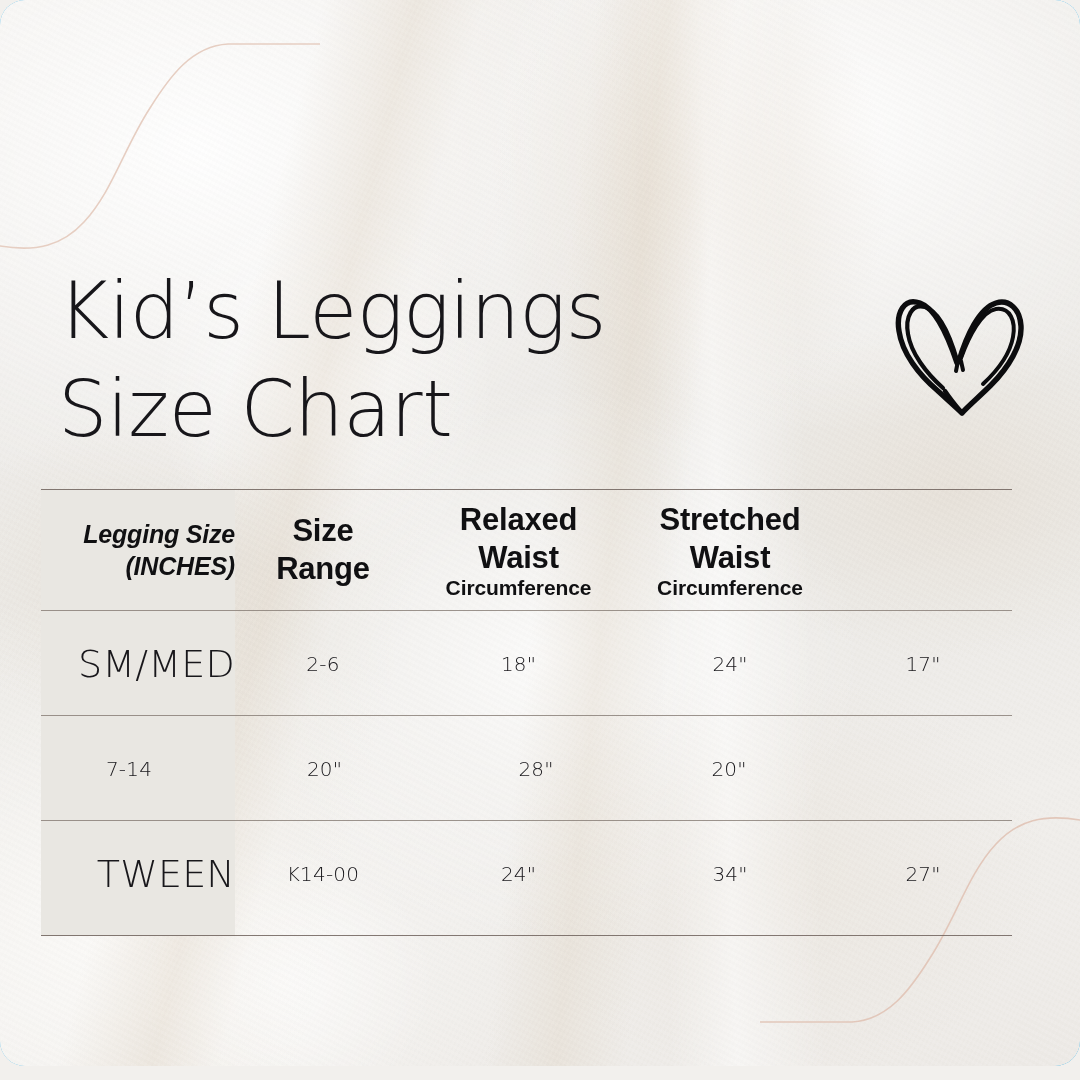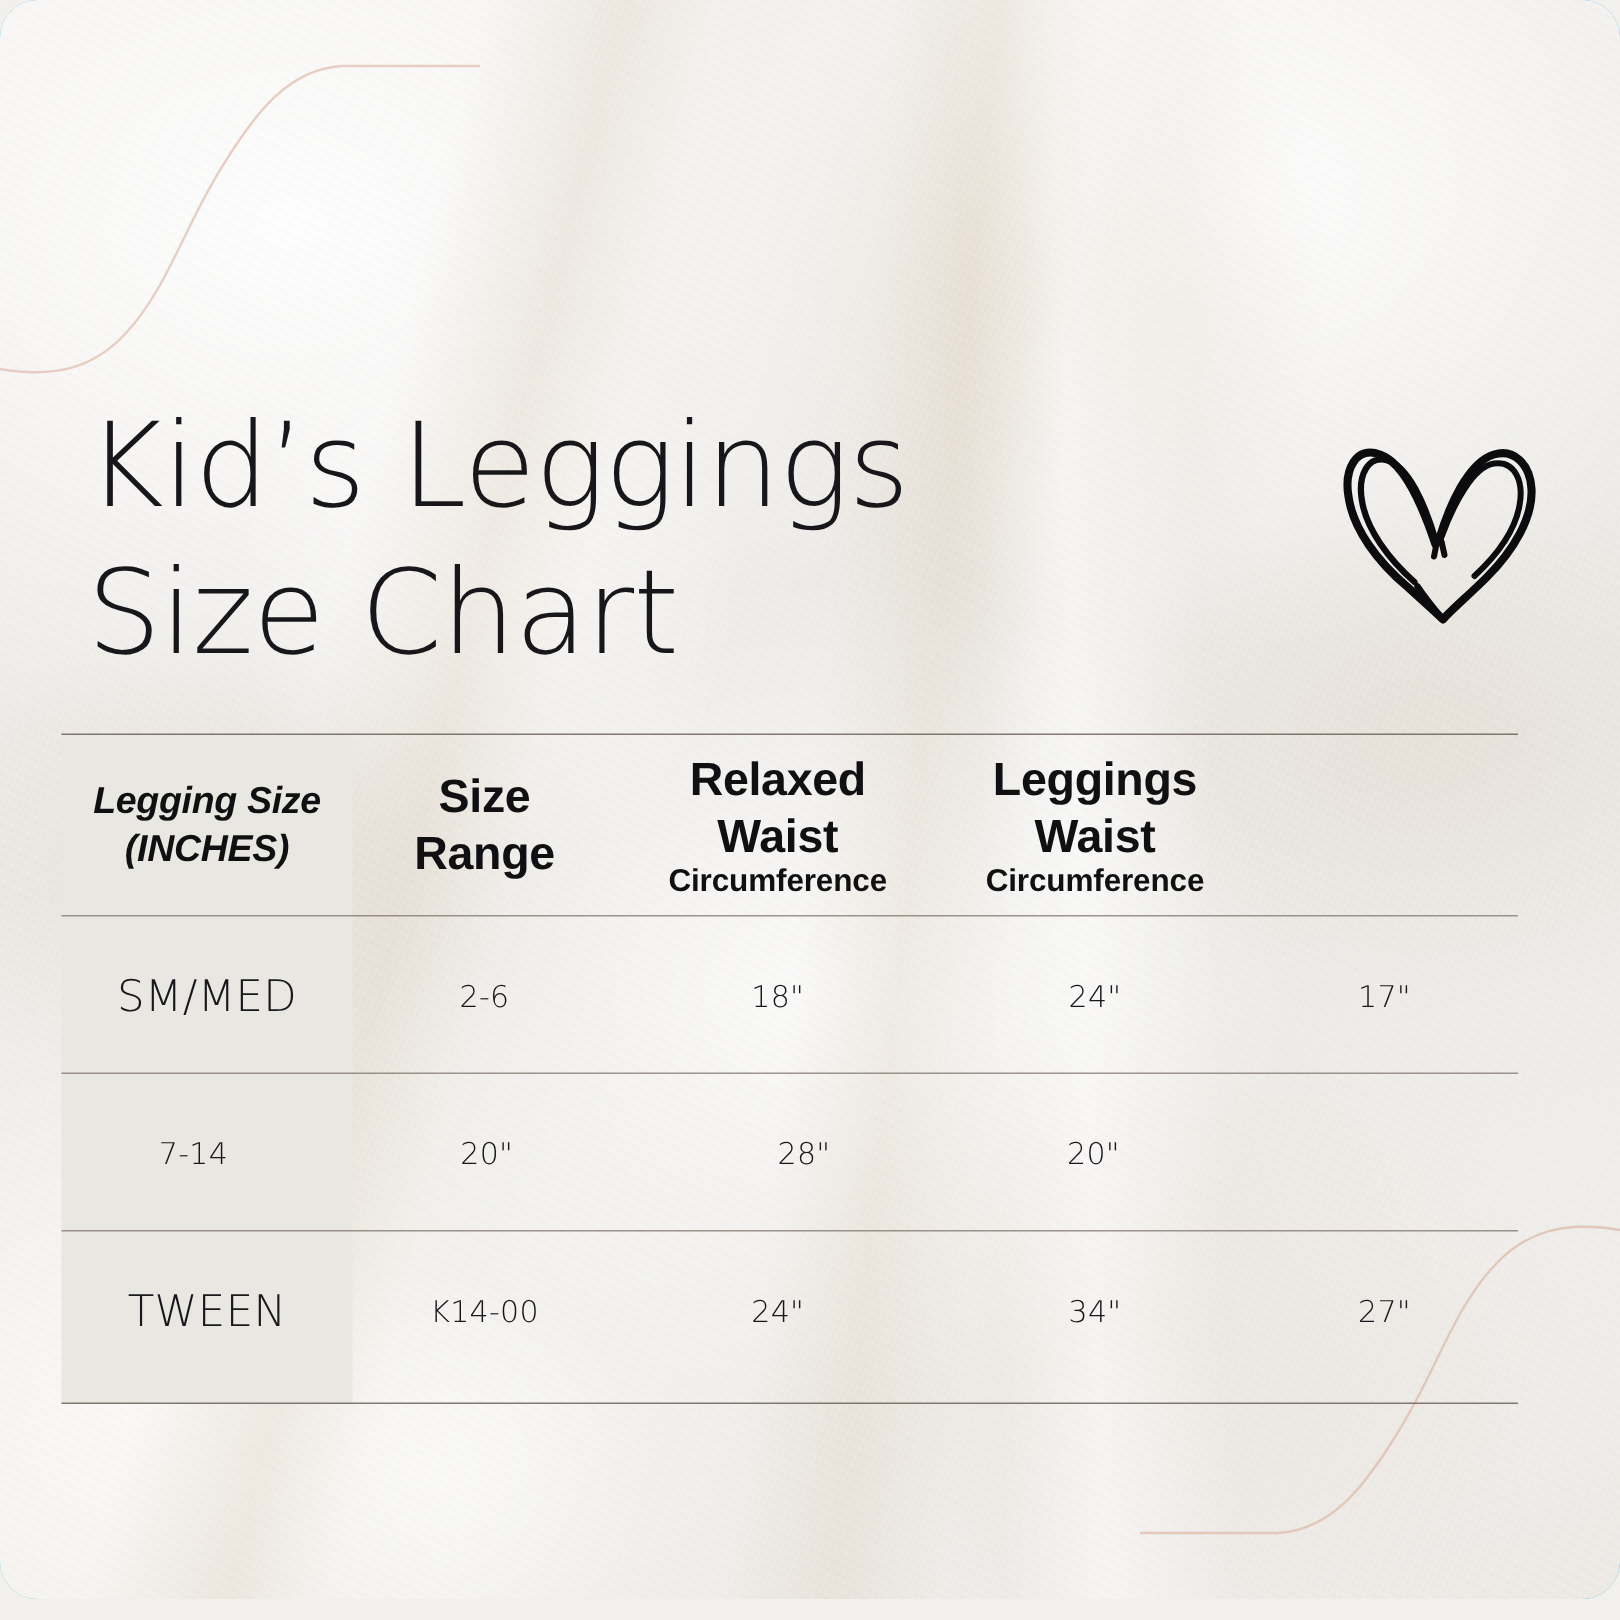--- a/index.html
+++ b/index.html
@@ -137,21 +137,21 @@
   .cell {
     display: flex;
     flex-direction: column;
     align-items: center;
     justify-content: center;
     text-align: center;
     color: #101012;
   }
 
   
-  .c0 { width: 194px; }
+  .c0 { width: 194px; align-items: flex-end; }
   .c1 { width: 176px; justify-content: center; }
   .c2 { width: 215px; }
   .c3 { width: 208px; }
   .c4 { width: 178px; }
 
   
   #header-row { top: 1px; height: 120px; }
 
   .h-main {
     font-family: "Liberation Sans", sans-serif;
@@ -180,21 +180,21 @@
   #data-row-2 { top: 332px; }
 
   .d-text {
     font-family: "DejaVu Sans", sans-serif;
     font-weight: 300;
     font-size: 20px;
     line-height: 36px;
     letter-spacing: 0.2px;
     color: #18171b;
   }
-  .data-row .c0 .d-text { font-size: 29px; }
+  .data-row .c0 .d-text { font-size: 38px; }
 </style>
 </head>
 <body>
 
 <div id="canvas">
 
   <div class="bg-layer bg-base"></div>
   <div class="bg-layer bg-folds"></div>
   <div class="bg-layer bg-grain"></div>
 
@@ -251,21 +251,21 @@
       <div class="cell c1">
         <div class="h-main">Size</div>
         <div class="h-main">Range</div>
       </div>
       <div class="cell c2">
         <div class="h-main">Relaxed</div>
         <div class="h-main">Waist</div>
         <div class="h-sub">Circumference</div>
       </div>
       <div class="cell c3">
-        <div class="h-main">Leggings</div>
+        <div class="h-main">Stretched</div>
         <div class="h-main">Waist</div>
         <div class="h-sub">Circumference</div>
       </div>
     </div>
 
     <div class="row data-row" id="data-row-0">
       <div class="cell c0">
         <div class="d-text">SM/MED</div>
       </div>
       <div class="cell c1">

